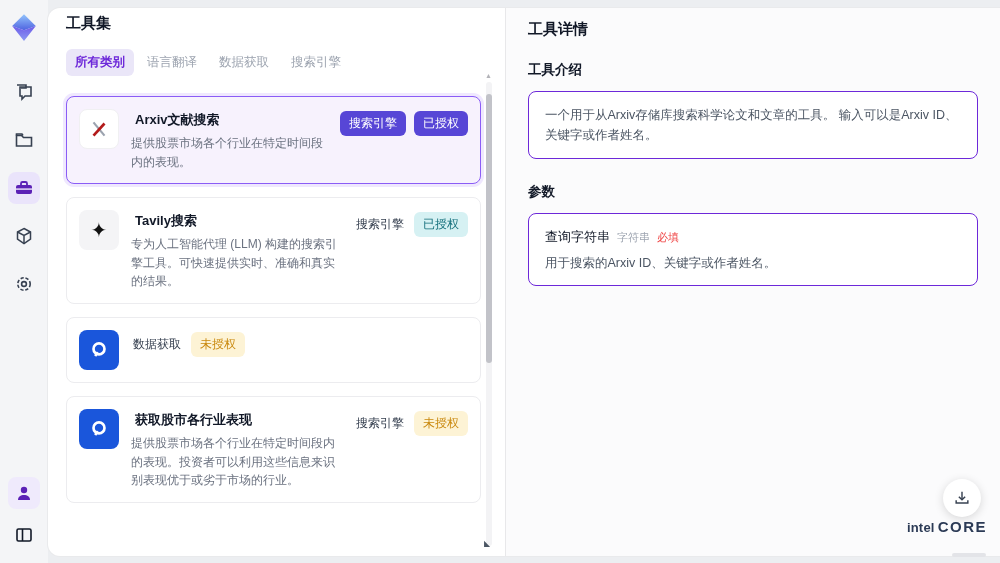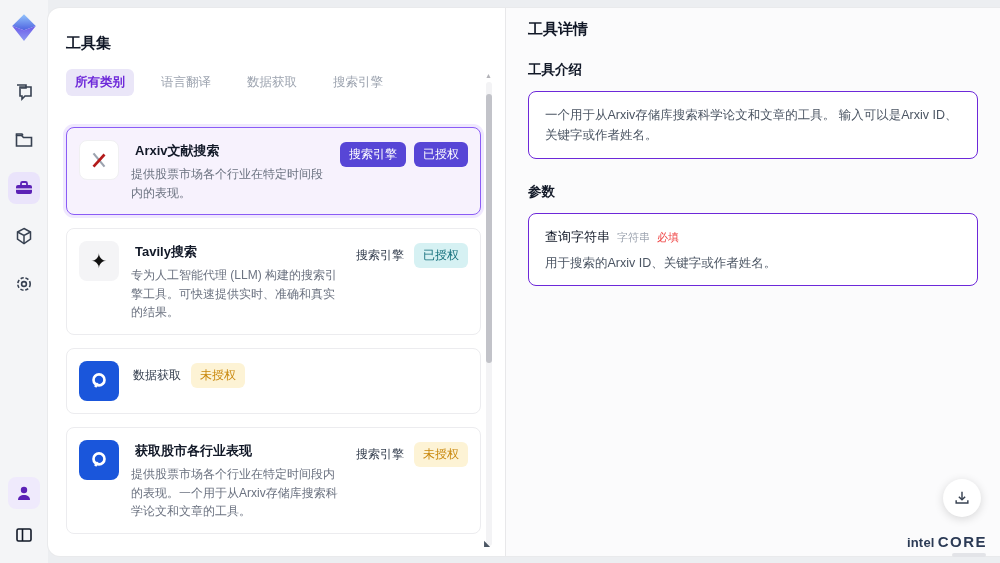--- a/index.html
+++ b/index.html
@@ -15,23 +15,23 @@
   .rail-nav { display:flex; flex-direction:column; align-items:center; gap:16px; }
   .rail-btn { width:32px; height:32px; border-radius:8px; display:flex; align-items:center; justify-content:center; cursor:pointer; }
   .rail-btn svg { width:20px; height:20px; }
   .rail-btn.active { background:#eae4fb; }
   .rail-bottom { margin-top:auto; display:flex; flex-direction:column; align-items:center; gap:10px; }
   .rail-btn.profile { background:#efeafc; }
   
   .shell { position:absolute; left:48px; top:8px; right:0; bottom:7px;
     background:#fff; border-radius:12px 0 0 12px; box-shadow:0 0 0 1px #e9eaec; display:flex; overflow:hidden; }
   
-  .panel-list { width:457px; padding:22px 24px 0 18px; position:relative; flex-shrink:0; }
+  .panel-list { width:457px; padding:2px 24px 0 18px; position:relative; flex-shrink:0; }
   .panel-title { font-size:15px; font-weight:bold; color:#111827; margin:4px 0 16px; }
-  .tabs { display:flex; gap:18px; align-items:center; margin-bottom:31px; }
+  .tabs { display:flex; gap:4px; align-items:center; margin-bottom:20px; }
   .tab { font-size:12.5px; color:#9ca3af; padding:5px 9px; border-radius:6px; cursor:pointer; white-space:nowrap; }
   .tab.active { background:#eae6f8; color:#6d28d9; font-weight:bold; }
   .tool-list { display:flex; flex-direction:column; gap:13px; }
   .card { display:flex; gap:12px; padding:12px; border:1px solid #ececef; border-radius:8px; background:#fff; cursor:pointer; align-items:flex-start; }
   .card.selected { border:1.5px solid #8b5cf6; background:#f7f2fd; box-shadow:0 0 0 3px rgba(139,92,246,.14); }
   .ticon { width:40px; height:40px; border-radius:8px; flex-shrink:0; display:flex; align-items:center; justify-content:center; font-size:20px; }
   .ticon.white { background:#fff; border:1px solid #f0f0f2; }
   .ticon.gray  { background:#f4f4f6; }
   .ticon.blue  { background:#1a56db; color:#fff; font-weight:bold; font-size:18px; }
   .card-body { flex:1; min-width:0; }
@@ -55,21 +55,21 @@
   .box { background:#fff; border:1px solid #6d28d9; border-radius:8px; padding:13px 16px; }
   .intro-text { font-size:12.5px; color:#4b5563; line-height:1.6; }
   .params-h { margin-top:24px; }
   .param-name { font-size:13px; font-weight:normal; color:#111827; }
   .param-type { font-size:11px; color:#9ca3af; margin-left:7px; }
   .param-req  { font-size:11px; color:#ef4444; margin-left:7px; }
   .param-desc { font-size:12.5px; color:#4b5563; margin-top:9px; }
   
   .fab { position:absolute; right:19px; bottom:46px; width:38px; height:38px; border-radius:50%;
     background:#fff; box-shadow:0 2px 10px rgba(0,0,0,.15); display:flex; align-items:center; justify-content:center; cursor:pointer; }
-  .brand { position:absolute; right:13px; bottom:13px; color:#2b3a55; display:flex; align-items:baseline; gap:3px; }
+  .brand { position:absolute; right:13px; bottom:28px; color:#2b3a55; display:flex; align-items:baseline; gap:3px; }
   .brand .b1 { font-size:13px; font-weight:bold; letter-spacing:.2px; }
   .brand .b2 { font-size:15px; font-weight:bold; letter-spacing:1.5px; }
   .brand-sub { position:absolute; right:14px; bottom:6px; width:34px; height:4px; background:#e3e4e8; border-radius:2px; }
 </style>
 </head>
 <body>
 
 <div class="rail">
   <svg class="rail-logo" viewBox="0 0 28 28">
     <defs>
@@ -188,21 +188,21 @@
         </div>
         <div class="card">
           <span class="ticon blue">
             <svg viewBox="0 0 20 20" width="22" height="22">
               <circle cx="10" cy="9" r="5" fill="none" stroke="#fff" stroke-width="2.4"></circle>
               <path d="M9 12l-2.5 3.5" stroke="#fff" stroke-width="2.4" fill="none"></path>
             </svg>
           </span>
           <div class="card-body">
             <div class="card-title">获取股市各行业表现</div>
-            <div class="card-desc">提供股票市场各个行业在特定时间段内的表现。一个用于从Arxiv存储库搜索科学论文和文章的工具。</div>
+            <div class="card-desc">提供股票市场各个行业在特定时间段内的表现。投资者可以利用这些信息来识别表现优于或劣于市场的行业。</div>
           </div>
           <div class="card-badges">
             <span class="badge plain">搜索引擎</span>
             <span class="badge amber">未授权</span>
           </div>
         </div>
       </div>
 
     <div class="sb-track">
       <div class="sb-up">▲</div>

